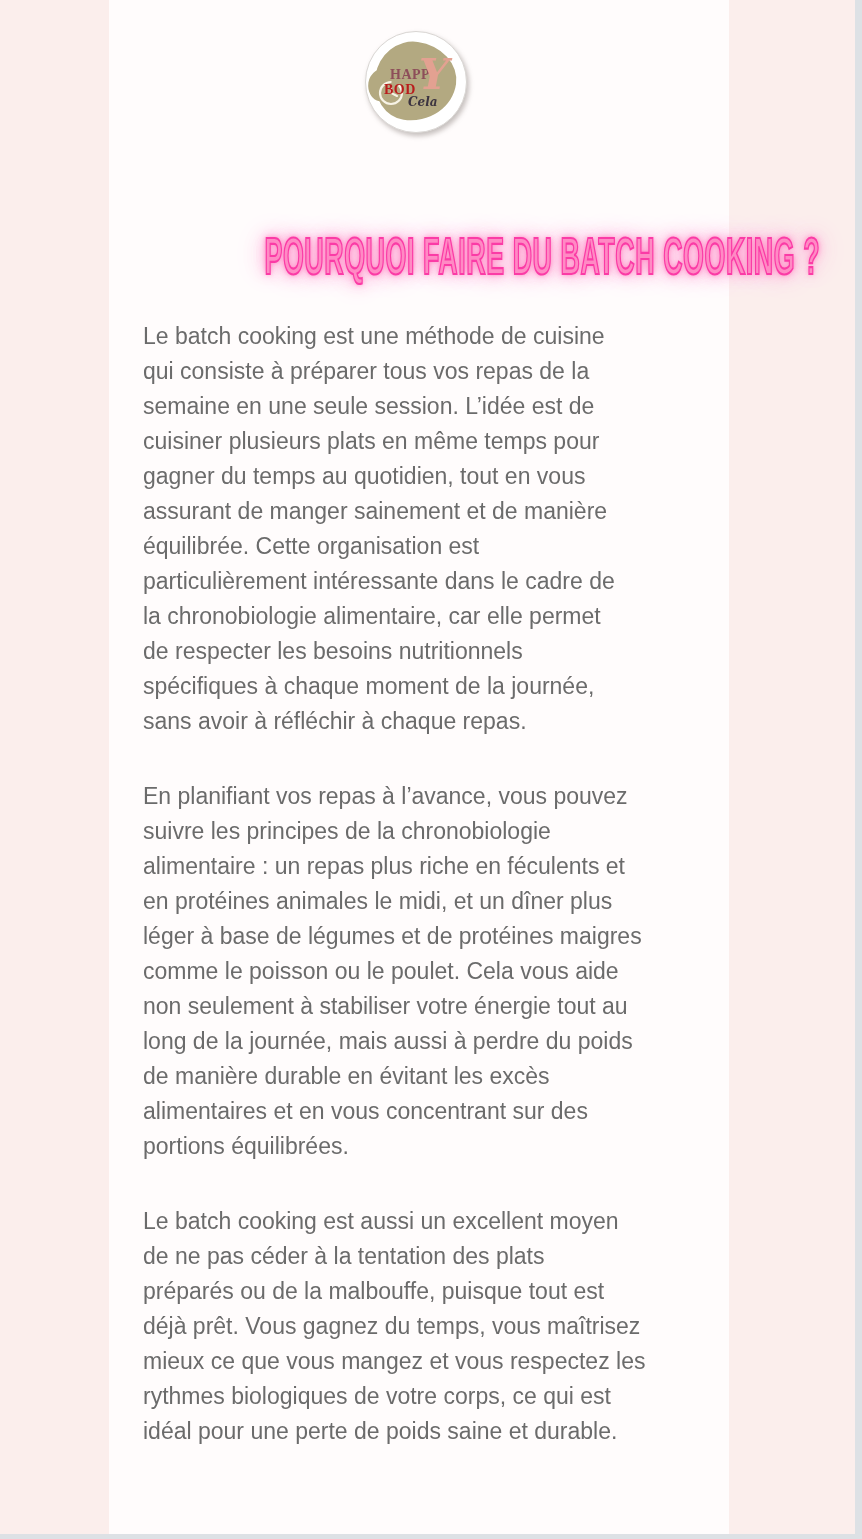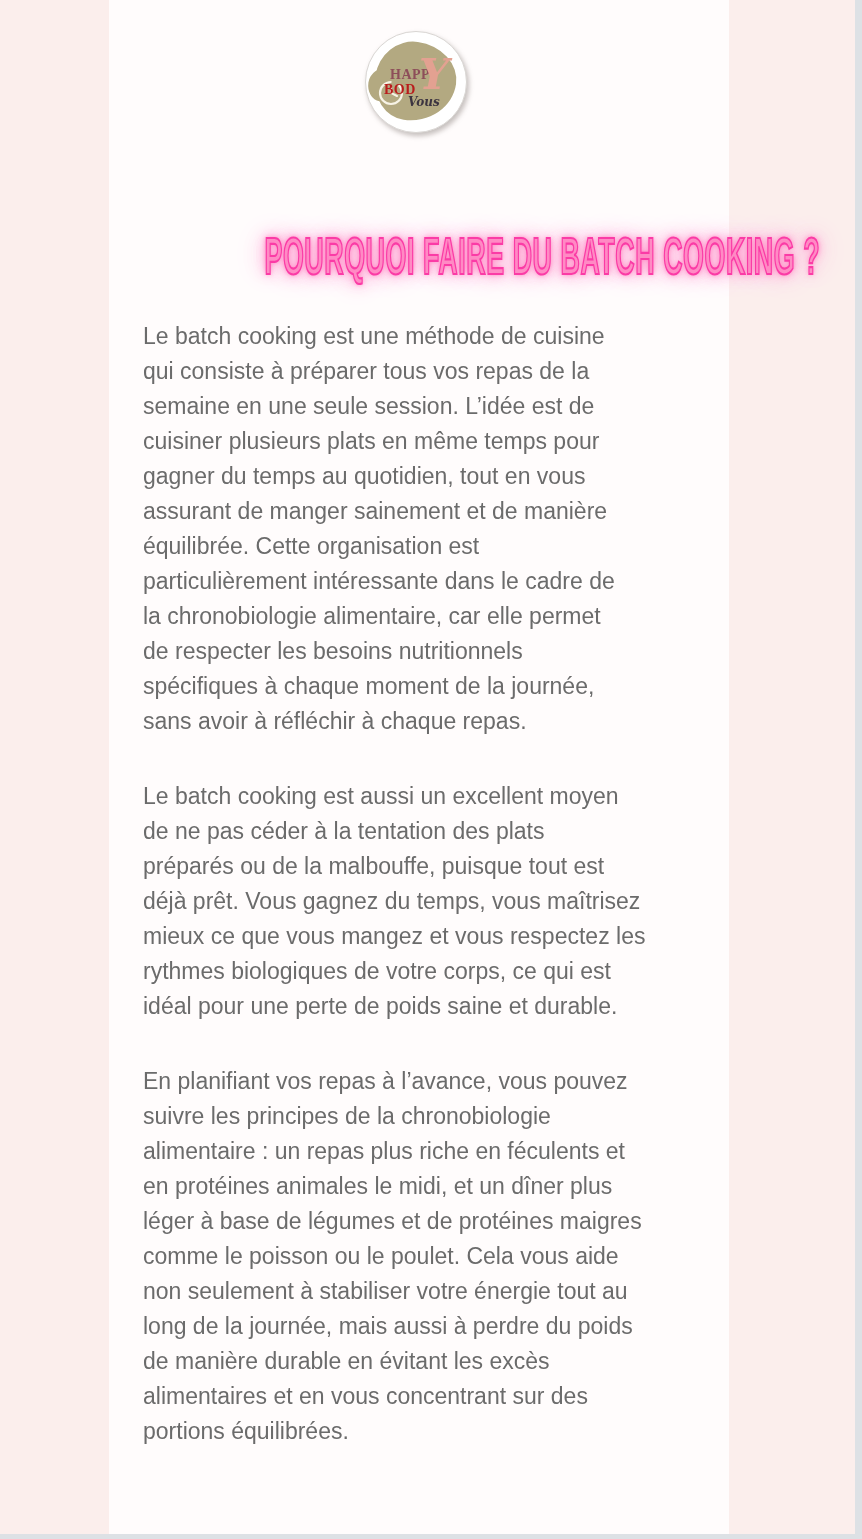--- a/index.html
+++ b/index.html
@@ -79,55 +79,55 @@
   <div class="logo">
     <div class="logo-circle">
       <div class="logo-blob"></div>
       <svg class="clock-icon" viewBox="0 0 30 30">
         <circle cx="15" cy="15" r="11" fill="none" stroke="#f7f3e6" stroke-width="2.2" stroke-dasharray="52 8"></circle>
         <path d="M15 8 L15 15 L21 18" fill="none" stroke="#f7f3e6" stroke-width="2" stroke-linecap="round"></path>
       </svg>
       <span class="brand-word1">HAPP</span>
       <span class="brand-word2">BOD</span>
       <span class="brand-shared-y">Y</span>
-      <span class="brand-script">Vous</span>
+      <span class="brand-script">Cela</span>
     </div>
   </div>
 
   <div class="neon-title">POURQUOI FAIRE DU BATCH COOKING ?</div>
 
   <div class="article">
     <p>Le batch cooking est une méthode de cuisine
 qui consiste à préparer tous vos repas de la
 semaine en une seule session. L’idée est de
 cuisiner plusieurs plats en même temps pour
 gagner du temps au quotidien, tout en vous
 assurant de manger sainement et de manière
 équilibrée. Cette organisation est
 particulièrement intéressante dans le cadre de
 la chronobiologie alimentaire, car elle permet
 de respecter les besoins nutritionnels
 spécifiques à chaque moment de la journée,
 sans avoir à réfléchir à chaque repas.</p>
-    <p>Le batch cooking est aussi un excellent moyen
-de ne pas céder à la tentation des plats
-préparés ou de la malbouffe, puisque tout est
-déjà prêt. Vous gagnez du temps, vous maîtrisez
-mieux ce que vous mangez et vous respectez les
-rythmes biologiques de votre corps, ce qui est
-idéal pour une perte de poids saine et durable.</p>
     <p>En planifiant vos repas à l’avance, vous pouvez
 suivre les principes de la chronobiologie
 alimentaire : un repas plus riche en féculents et
 en protéines animales le midi, et un dîner plus
 léger à base de légumes et de protéines maigres
 comme le poisson ou le poulet. Cela vous aide
 non seulement à stabiliser votre énergie tout au
 long de la journée, mais aussi à perdre du poids
 de manière durable en évitant les excès
 alimentaires et en vous concentrant sur des
 portions équilibrées.</p>
+    <p>Le batch cooking est aussi un excellent moyen
+de ne pas céder à la tentation des plats
+préparés ou de la malbouffe, puisque tout est
+déjà prêt. Vous gagnez du temps, vous maîtrisez
+mieux ce que vous mangez et vous respectez les
+rythmes biologiques de votre corps, ce qui est
+idéal pour une perte de poids saine et durable.</p>
   </div>
 
 </div>
 
 <div class="scrollbar-v"></div>
 <div class="scrollbar-h"></div>
 
 </body></html>

